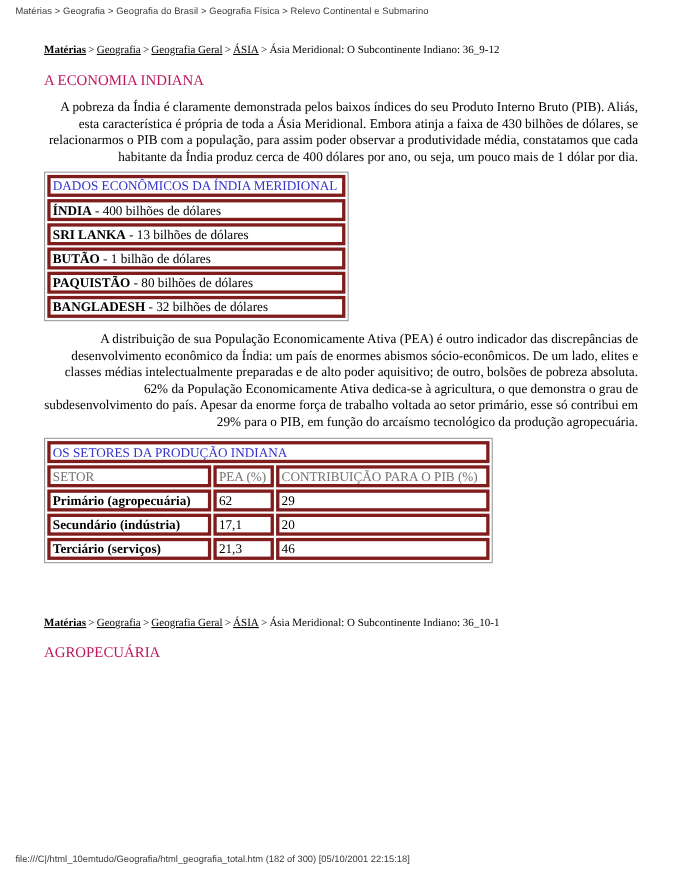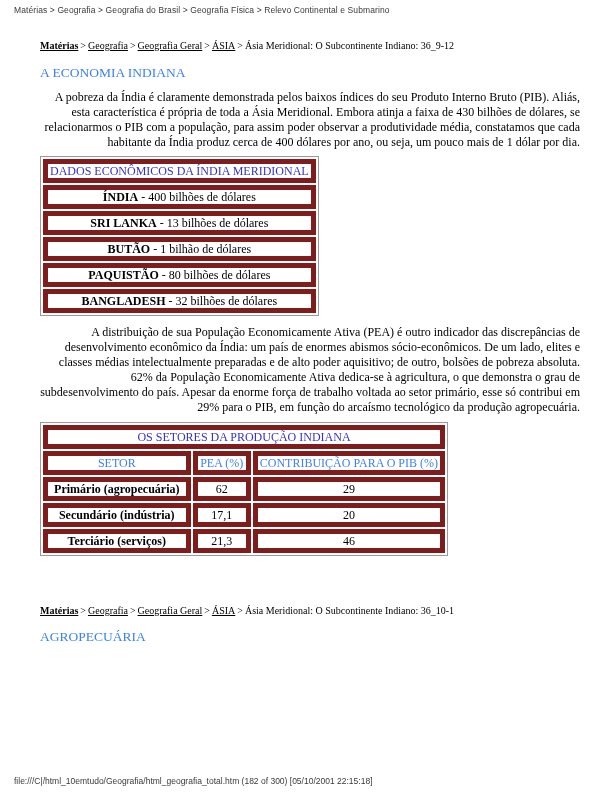--- a/index.html
+++ b/index.html
@@ -41,49 +41,48 @@
     line-height: 12px;
   }
   .crumbs a {
     color: #000000;
     text-decoration: underline;
     cursor: pointer;
   }
   .crumbs a.bold { font-weight: bold; text-decoration: underline; }
   .crumbs .sep { margin: 0 2px; }
   .sec-heading {
-    color: #3b82f6;
+    color: #be185d;
     font-size: 13.5px;
     font-weight: normal;
     margin: 13px 0 10px 0;
     line-height: 15px;
   }
   .para {
     font-size: 12px;
     line-height: 15px;
     margin: 0 0 6px 0;
     text-align: right;
   }
   table.old {
     border-collapse: separate;
     border-spacing: 2px;
     border: 1px solid #9b9b9b;
     background: #ffffff;
   }
   table.old td {
-    border: 5px solid #7f1d1d;
+    border: 3px solid #7f1d1d;
     padding: 0 2px;
     font-size: 12px;
     line-height: 14px;
     vertical-align: top;
     white-space: nowrap;
-    text-align: center;
   }
   table.old td.t-title { color: #3333cc; }
-  table.old td.t-head  { color: #3b82f6; }
+  table.old td.t-head  { color: #737373; }
   table.old td.t-bold  { font-weight: bold; }
   .t1 { width: 277px; margin: 5px 0 9px 0; }
   .t2 { width: 408px; margin: 7px 0 0 0; }
   .t2 td.c1 { width: 139px; }
   .t2 td.c2 { width: 45px; }
   .crumbs.second { margin-top: 49px; }
   .sec-heading.second { margin-top: 12px; }
   b { font-weight: bold; }
 </style>
 </head>

